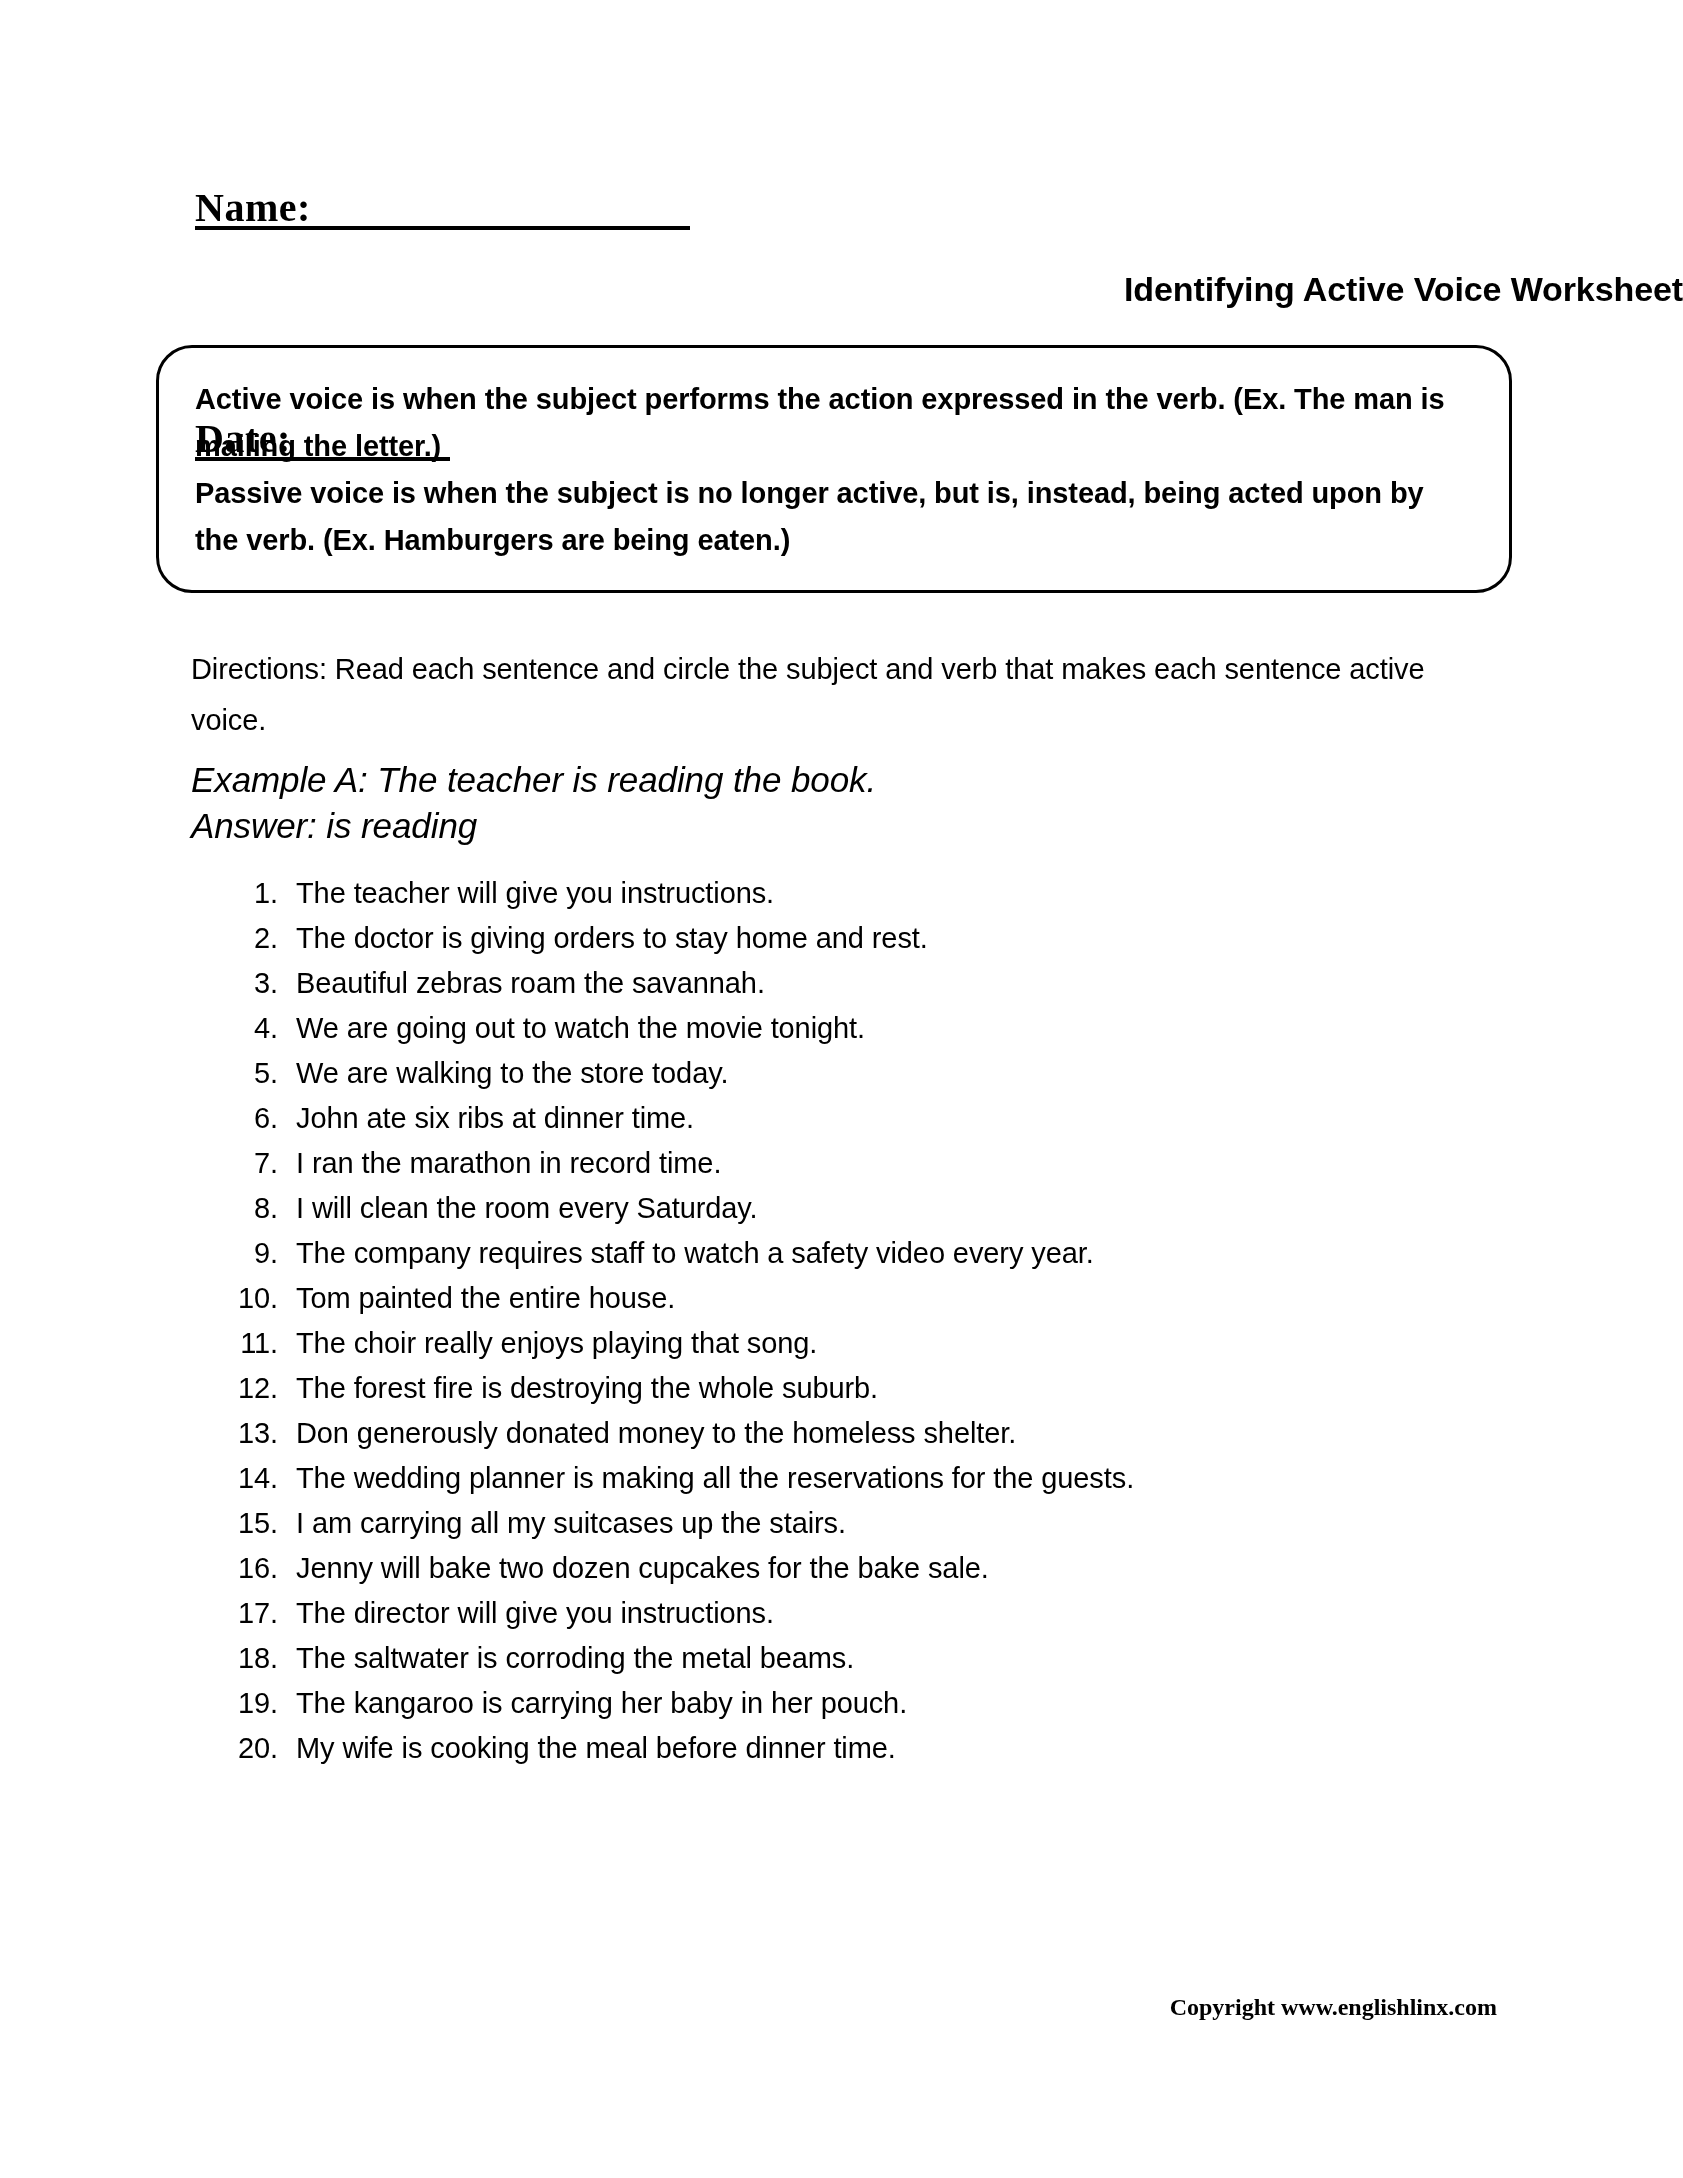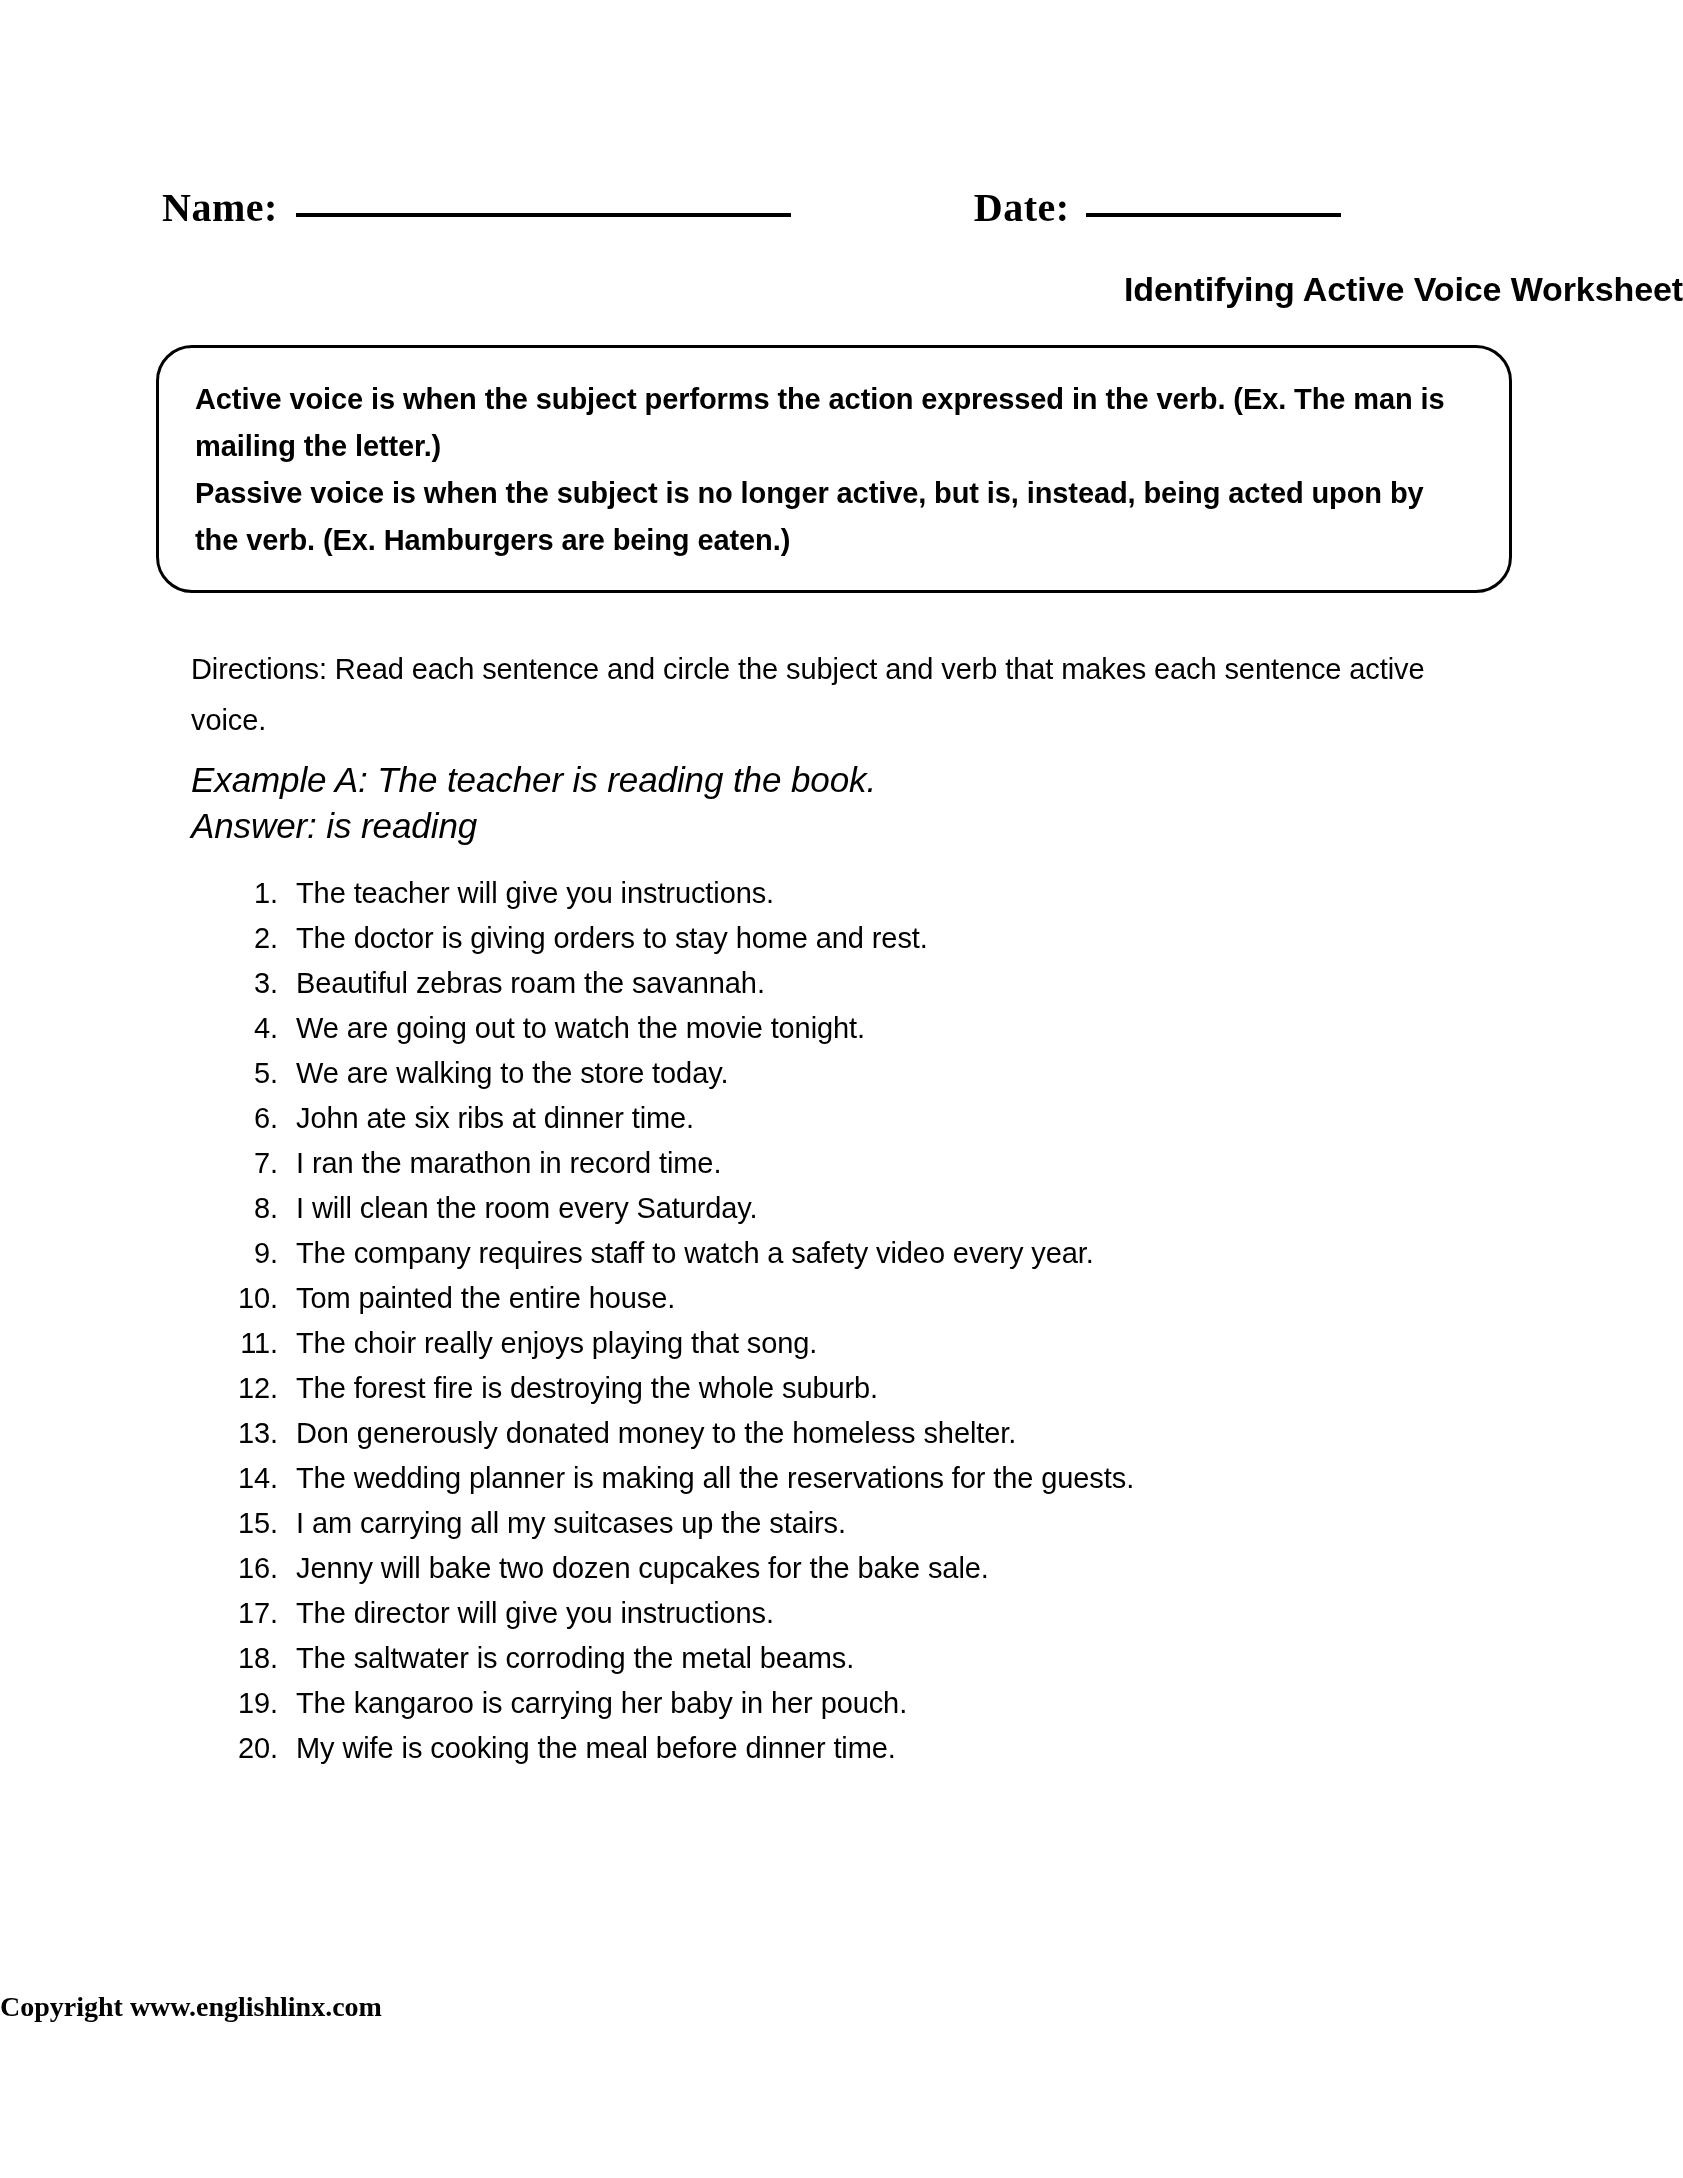--- a/index.html
+++ b/index.html
@@ -20,26 +20,27 @@
     position: absolute;
     left: 0; top: 0;
     width: 1683px;
     height: 2178px;
     background: #ffffff;
   }
 
   
   .header-row {
     position: absolute;
-    left: 162px;
+    left: 177px;
     top: 186px;
     width: 1346px;
     height: 51px;
     display: flex;
     align-items: baseline;
+    flex-direction: column;
   }
   .hdr-label {
     font-family: "Liberation Serif", "DejaVu Serif", serif;
     font-weight: bold;
     font-size: 40px;
     line-height: 44px;
     letter-spacing: 0.5px;
     white-space: nowrap;
   }
   .rule {
@@ -141,23 +142,24 @@
   }
 
   
   .footer {
     position: absolute;
     left: 0;
     top: 1990px;
     width: 1683px;
     padding-right: 186px;
     box-sizing: border-box;
+    text-align: right;
     font-family: "Liberation Serif", "DejaVu Serif", serif;
     font-weight: bold;
-    font-size: 28px;
+    font-size: 24px;
     line-height: 34px;
   }
 </style>
 </head>
 <body>
 
 <div class="page">
 
   <div class="header-row">
     <span class="hdr-label">Name:</span>

